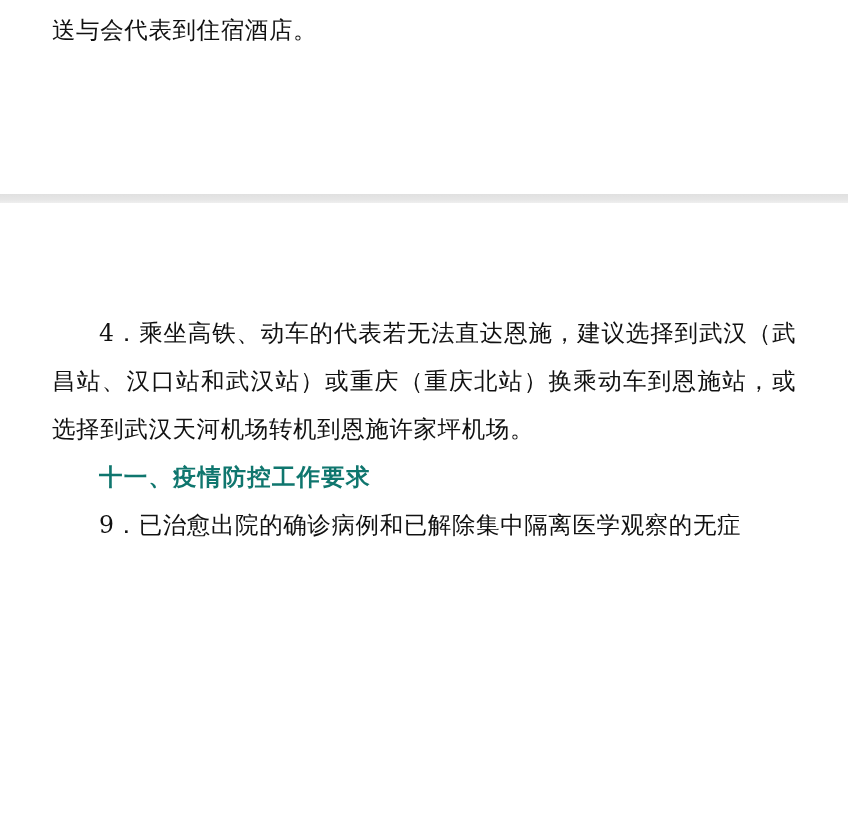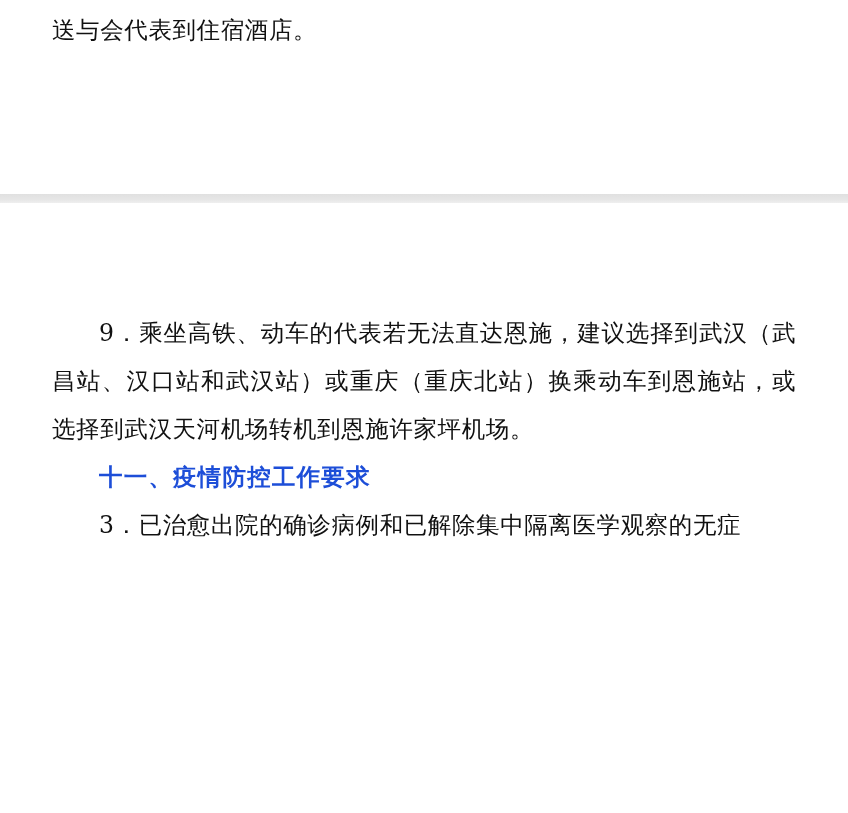--- a/index.html
+++ b/index.html
@@ -61,21 +61,21 @@
   .indent {
     text-indent: 47px;
   }
   .heading {
     font-size: 23.5px;
     line-height: 48px;
     font-weight: bold;
     letter-spacing: 1.2px;
     text-indent: 47px;
     margin: 0;
-    color: #1d4ed8;
+    color: #0f766e;
   }
 </style>
 </head>
 <body>
 
 <div class="page">
 
   <div class="top-fragment">
     <p class="para">送与会代表到住宿酒店。</p>
   </div>
@@ -83,24 +83,24 @@
   <div class="spacer-after-top"></div>
 
   <div class="page-break">
     <div class="page-break-inner"></div>
   </div>
 
   <div class="gap-top-of-page"></div>
 
   <div class="page-body">
 
-    <p class="para indent">9．乘坐高铁、动车的代表若无法直达恩施，建议选择到武汉（武昌站、汉口站和武汉站）或重庆（重庆北站）换乘动车到恩施站，或选择到武汉天河机场转机到恩施许家坪机场。</p>
+    <p class="para indent">4．乘坐高铁、动车的代表若无法直达恩施，建议选择到武汉（武昌站、汉口站和武汉站）或重庆（重庆北站）换乘动车到恩施站，或选择到武汉天河机场转机到恩施许家坪机场。</p>
 
     <p class="heading">十一、疫情防控工作要求</p>
 
 
 
 
-    <p class="para indent">3．已治愈出院的确诊病例和已解除集中隔离医学观察的无症</p>
+    <p class="para indent">9．已治愈出院的确诊病例和已解除集中隔离医学观察的无症</p>
 
   </div>
 
 </div>
 
 </body></html>

